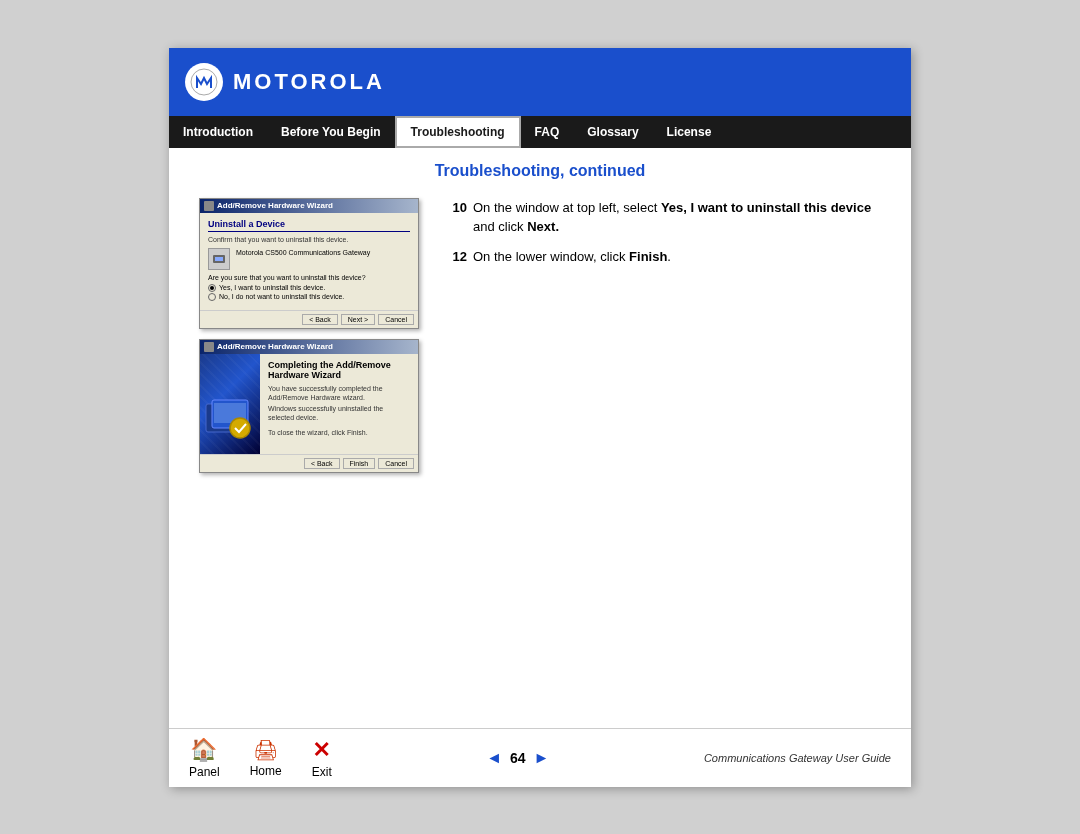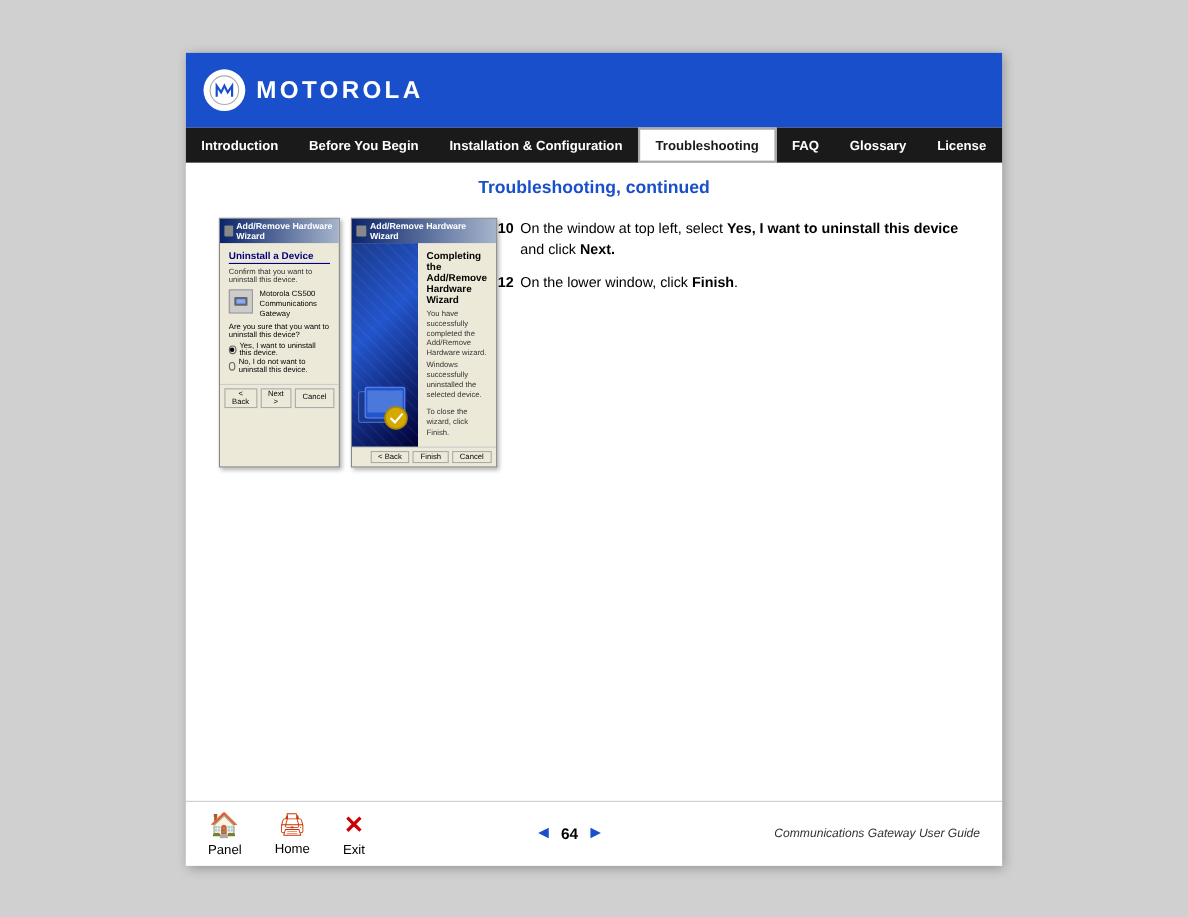--- a/index.html
+++ b/index.html
@@ -87,21 +87,21 @@
     .content-area {
       display: flex;
       gap: 24px;
       align-items: flex-start;
     }
     
     .screenshots {
       width: 220px;
       flex-shrink: 0;
       display: flex;
-      flex-direction: row;
+      flex-direction: column;
       gap: 10px;
     }
     
     .dialog-box {
       border: 1px solid #888;
       background: #ece9d8;
       font-size: 8px;
       font-family: Arial, sans-serif;
       box-shadow: 2px 2px 4px rgba(0,0,0,0.3);
     }
@@ -334,21 +334,20 @@
           <path d="M7,20 L7,10 L11,16 L14,10 L17,16 L21,10 L21,20" stroke="#1a4fcc" stroke-width="2" fill="none"></path>
         </svg>
       </div>
       <span class="logo-text">MOTOROLA</span>
     </div>
   </div>
 
   <div class="nav-bar">
     <div class="nav-item">Introduction</div>
     <div class="nav-item">Before You Begin</div>
-    <div class="nav-item">Installation &amp; Configuration</div>
     <div class="nav-item active">Troubleshooting</div>
     <div class="nav-item">FAQ</div>
     <div class="nav-item">Glossary</div>
     <div class="nav-item">License</div>
   </div>
 
   <div class="main-content">
 
     <div class="page-title">Troubleshooting, continued</div>
 

